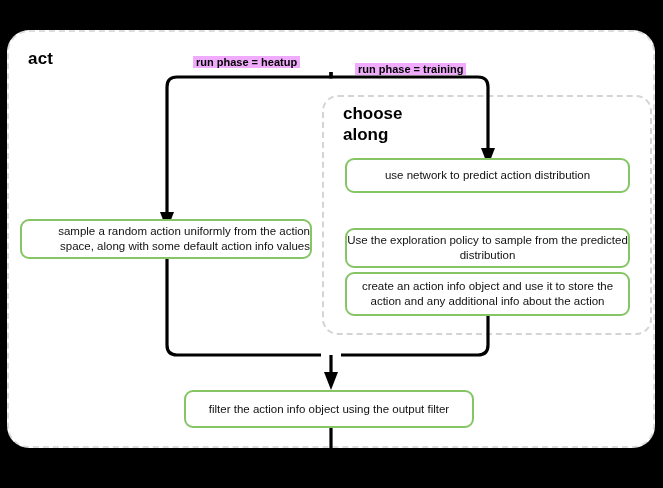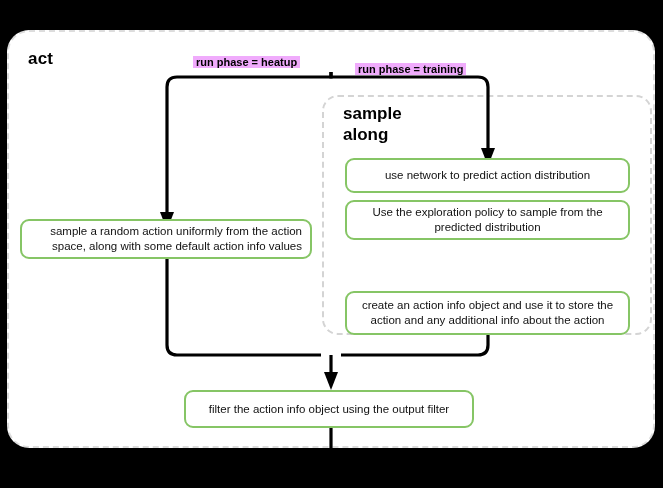--- a/index.html
+++ b/index.html
@@ -65,26 +65,26 @@
     border: 2px solid #86c565;
     border-radius: 9px;
     box-sizing: border-box;
     display: flex;
     align-items: center;
     justify-content: center;
     text-align: center;
     font-size: 11.5px;
     line-height: 15px;
     color: #111111;
-    padding: 2px 8px;
+    padding: 2px 0;
   }
   #box-sample   { left: 20px;  top: 219px; width: 292px; height: 40px; text-align: right; }
   #box-network  { left: 345px; top: 158px; width: 285px; height: 35px; }
-  #box-explore  { left: 345px; top: 200px; width: 285px; height: 40px; }
-  #box-create   { left: 345px; top: 272px; width: 285px; height: 44px; margin-top: 19px; }
+  #box-explore  { left: 345px; top: 228px; width: 285px; height: 40px; }
+  #box-create   { left: 345px; top: 272px; width: 285px; height: 44px; }
   #box-filter   { left: 184px; top: 390px; width: 290px; height: 38px; }
 
   
   .edge-label {
     position: absolute;
     font-size: 11px;
     font-weight: bold;
     color: #000000;
     white-space: nowrap;
     background: #f0abfc;
@@ -108,21 +108,21 @@
 
 <div id="canvas">
 
   <div id="act-card"></div>
 
   <div id="act-title">act</div>
 
   <div id="choose-action-group"></div>
 
   <div id="choose-action-title">
-    <div>sample</div>
+    <div>choose</div>
     <div>along</div>
   </div>
 
   <svg id="edges" viewBox="0 0 663 488">
 
     <path d="M331 72 L331 77 L177 77 Q167 77 167 87 L167 212" stroke="#000000" stroke-width="3.2" fill="none"></path>
     <polygon points="167,230 160,212 174,212" fill="#000000"></polygon>
 
     <path d="M331 72 L331 77 L478 77 Q488 77 488 87 L488 148" stroke="#000000" stroke-width="3.2" fill="none"></path>
     <polygon points="488,166 481,148 495,148" fill="#000000"></polygon>

